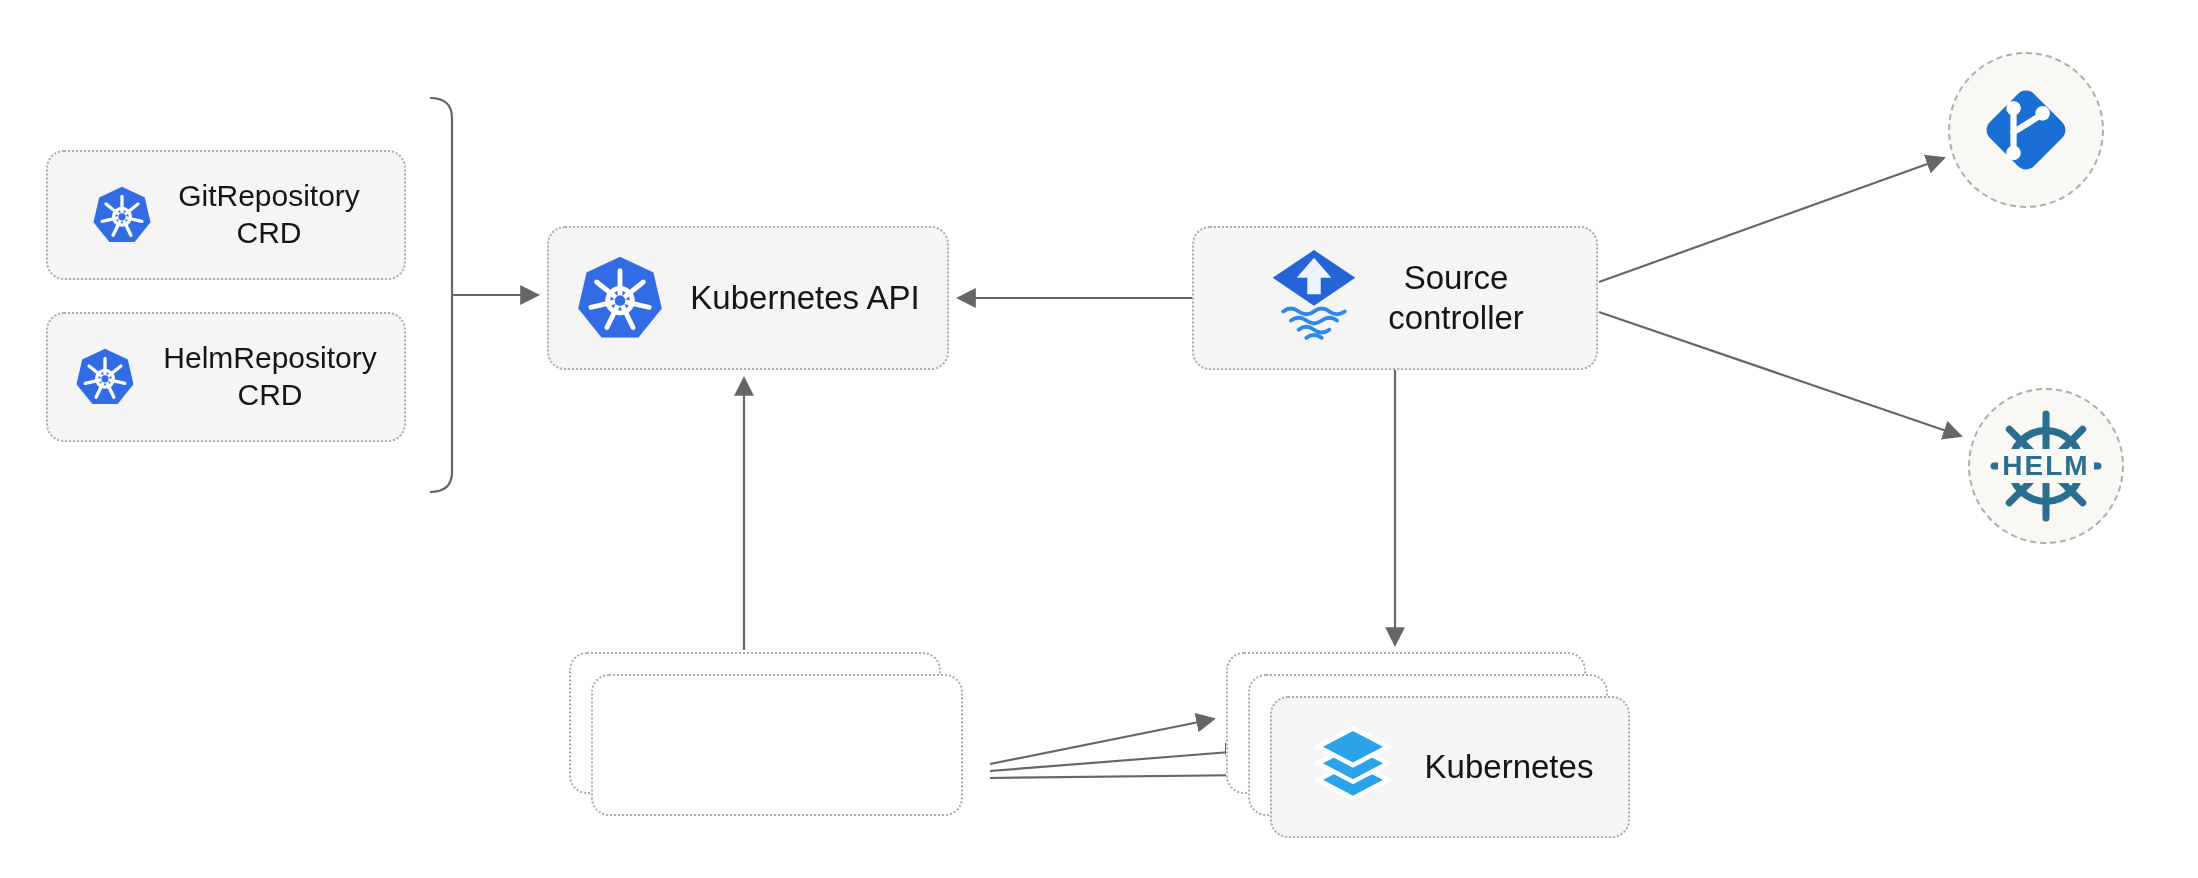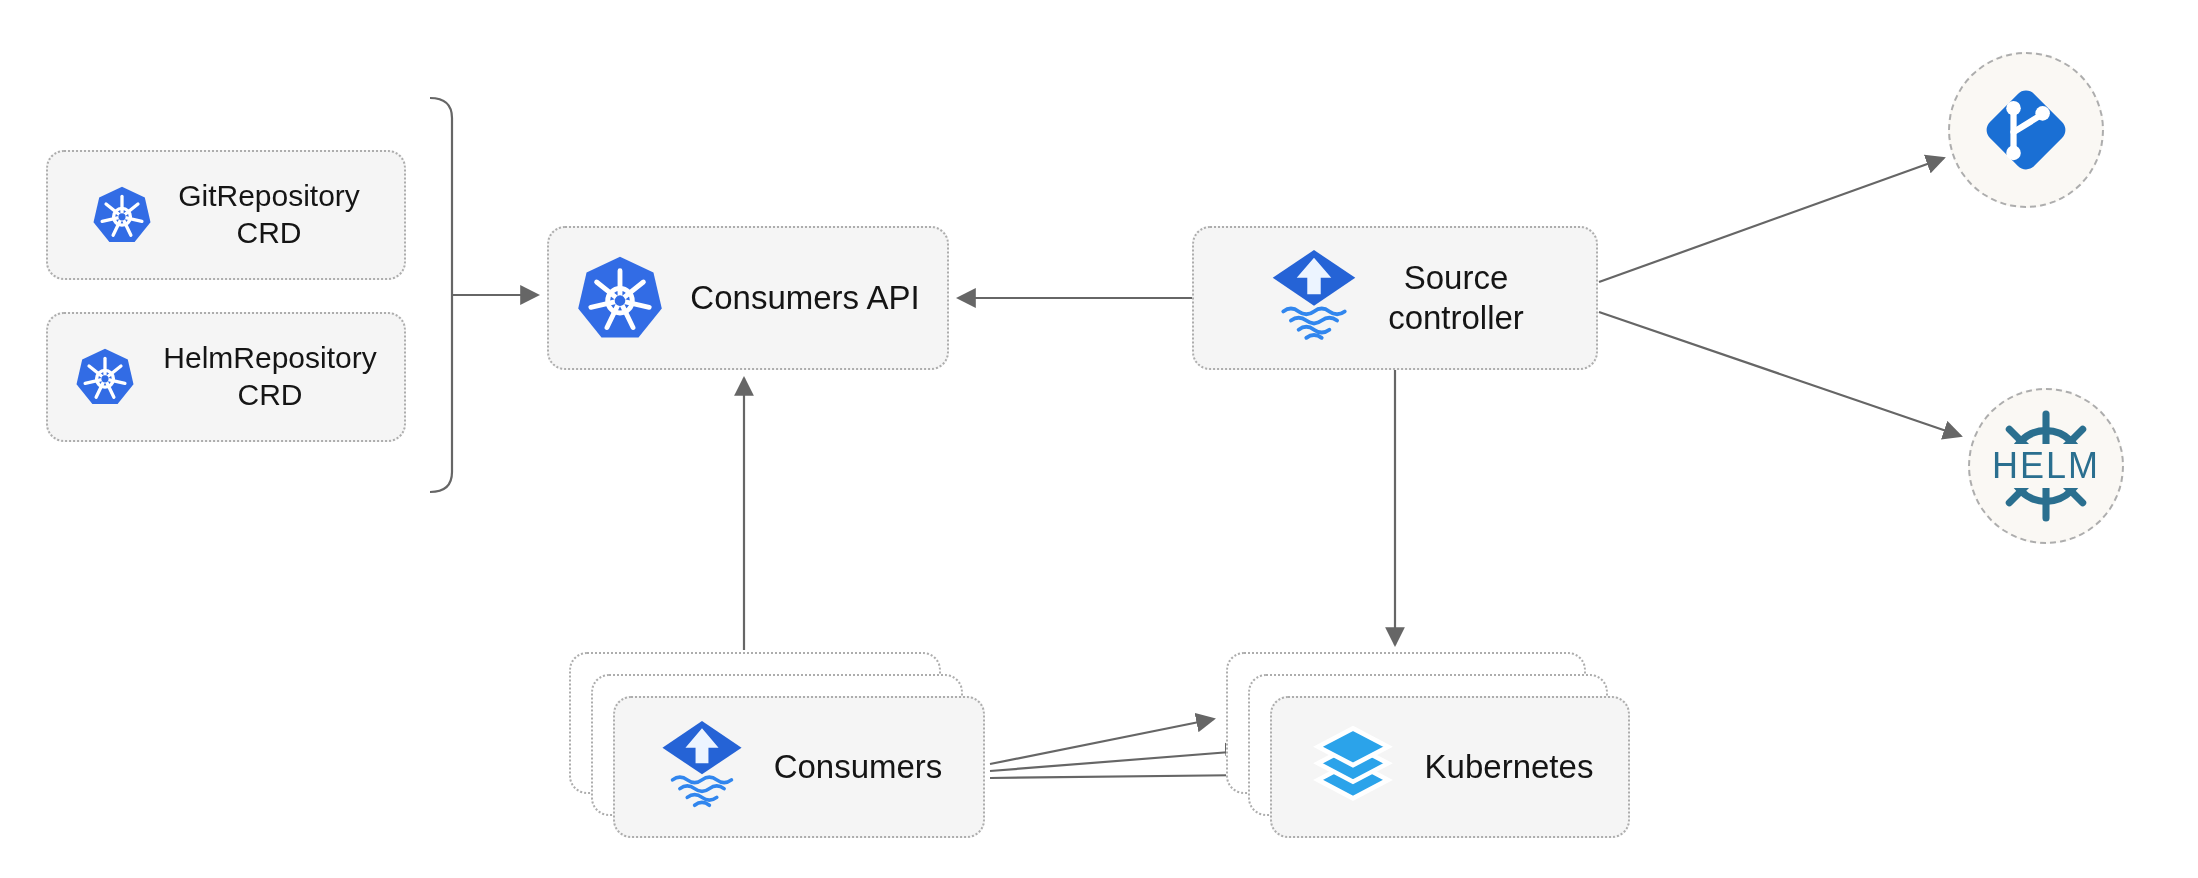--- a/index.html
+++ b/index.html
@@ -35,21 +35,21 @@
     border-radius: 50%;
     background: var(--circle-fill, #faf8f4);
     border: 2.5px dashed var(--border-gray, #a9a9a9);
     display: flex; align-items: center; justify-content: center;
   }
 
   .icon { display: block; flex: 0 0 auto; }
 
   .helm-word {
     position: absolute; z-index: 3;
-    font-weight: normal; font-size: 36px; letter-spacing: 2px;
+    font-weight: bold; font-size: 28px; letter-spacing: 2px;
     color: var(--helm-teal, #2a6f8f);
     background: var(--circle-fill, #faf8f4);
     padding: 1px 4px;
   }
 </style>
 </head>
 <body>
 
 <div id="app">
 
@@ -146,39 +146,33 @@
         <use href="#k8s-logo"></use>
       </svg>
     <div class="label small">HelmRepository
 CRD</div>
   </div>
 
   <div class="node" style="left:547px; top:226px; width:402px; height:144px;">
     <svg class="icon" style="width:88px;height:88px">
         <use href="#k8s-logo"></use>
       </svg>
-    <div class="label">Consumers API</div>
+    <div class="label">Kubernetes API</div>
   </div>
 
   <div class="node" style="left:1192px; top:226px; width:406px; height:144px;">
     <svg class="icon" style="width:96px;height:96px">
         <use href="#flux-logo"></use>
       </svg>
     <div class="label">Source
 controller</div>
   </div>
 
   <div class="node stack-back" style="left:569px; top:652px; width:372px; height:142px;"></div>
   <div class="node stack-back" style="left:591px; top:674px; width:372px; height:142px;"></div>
-  <div class="node" style="left:613px; top:696px; width:372px; height:142px;">
-    <svg class="icon" style="width:92px;height:92px">
-        <use href="#flux-logo"></use>
-      </svg>
-    <div class="label">Consumers</div>
-  </div>
 
   <div class="node stack-back" style="left:1226px; top:652px; width:360px; height:142px;"></div>
   <div class="node stack-back" style="left:1248px; top:674px; width:360px; height:142px;"></div>
   <div class="node" style="left:1270px; top:696px; width:360px; height:142px;">
     <svg class="icon" style="width:92px;height:92px">
         <use href="#layers-logo"></use>
       </svg>
     <div class="label">Kubernetes</div>
   </div>
 

